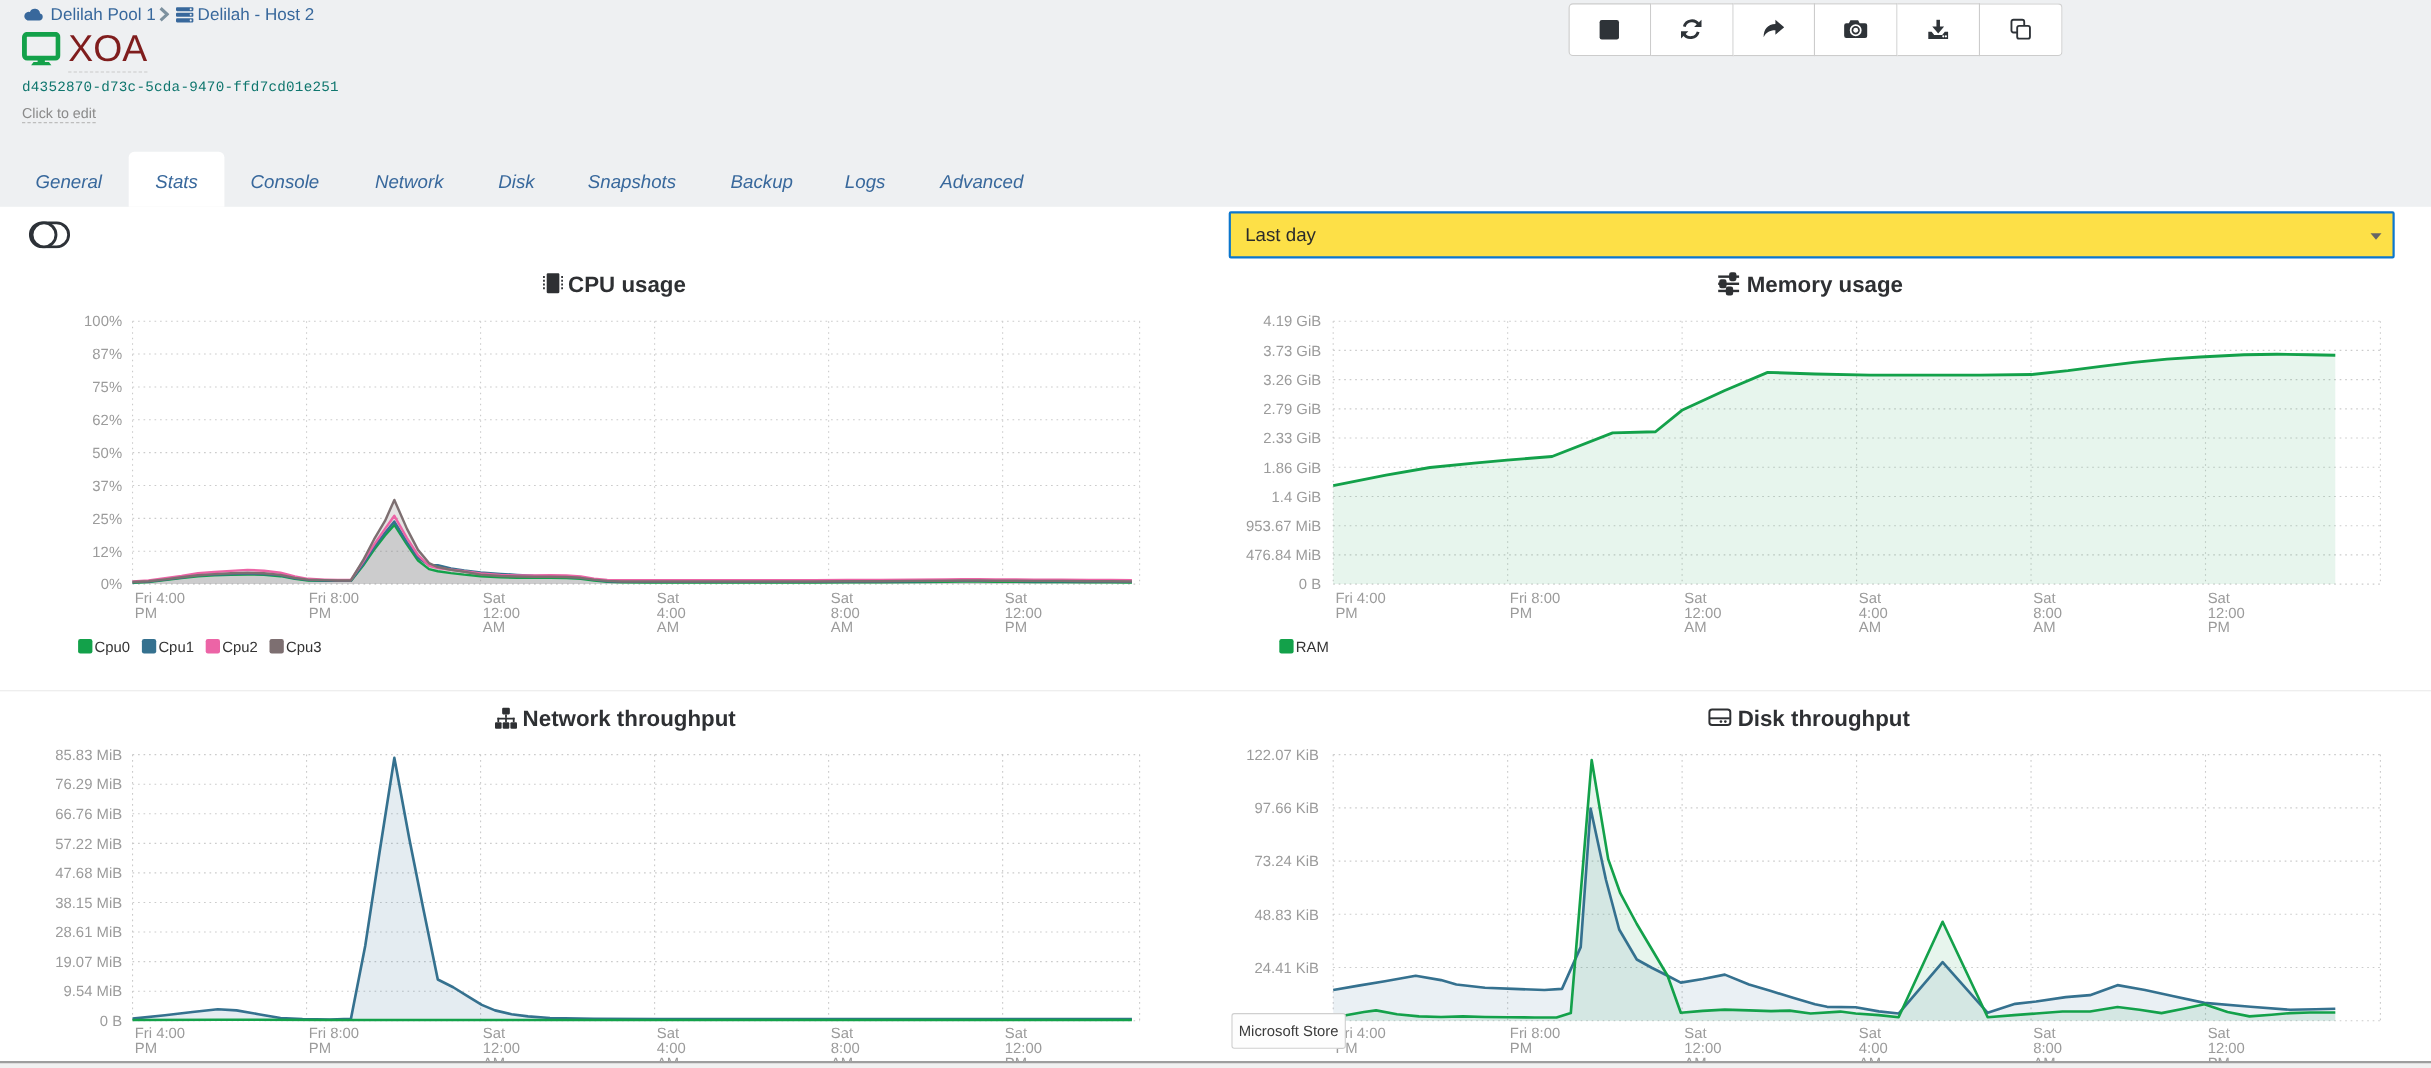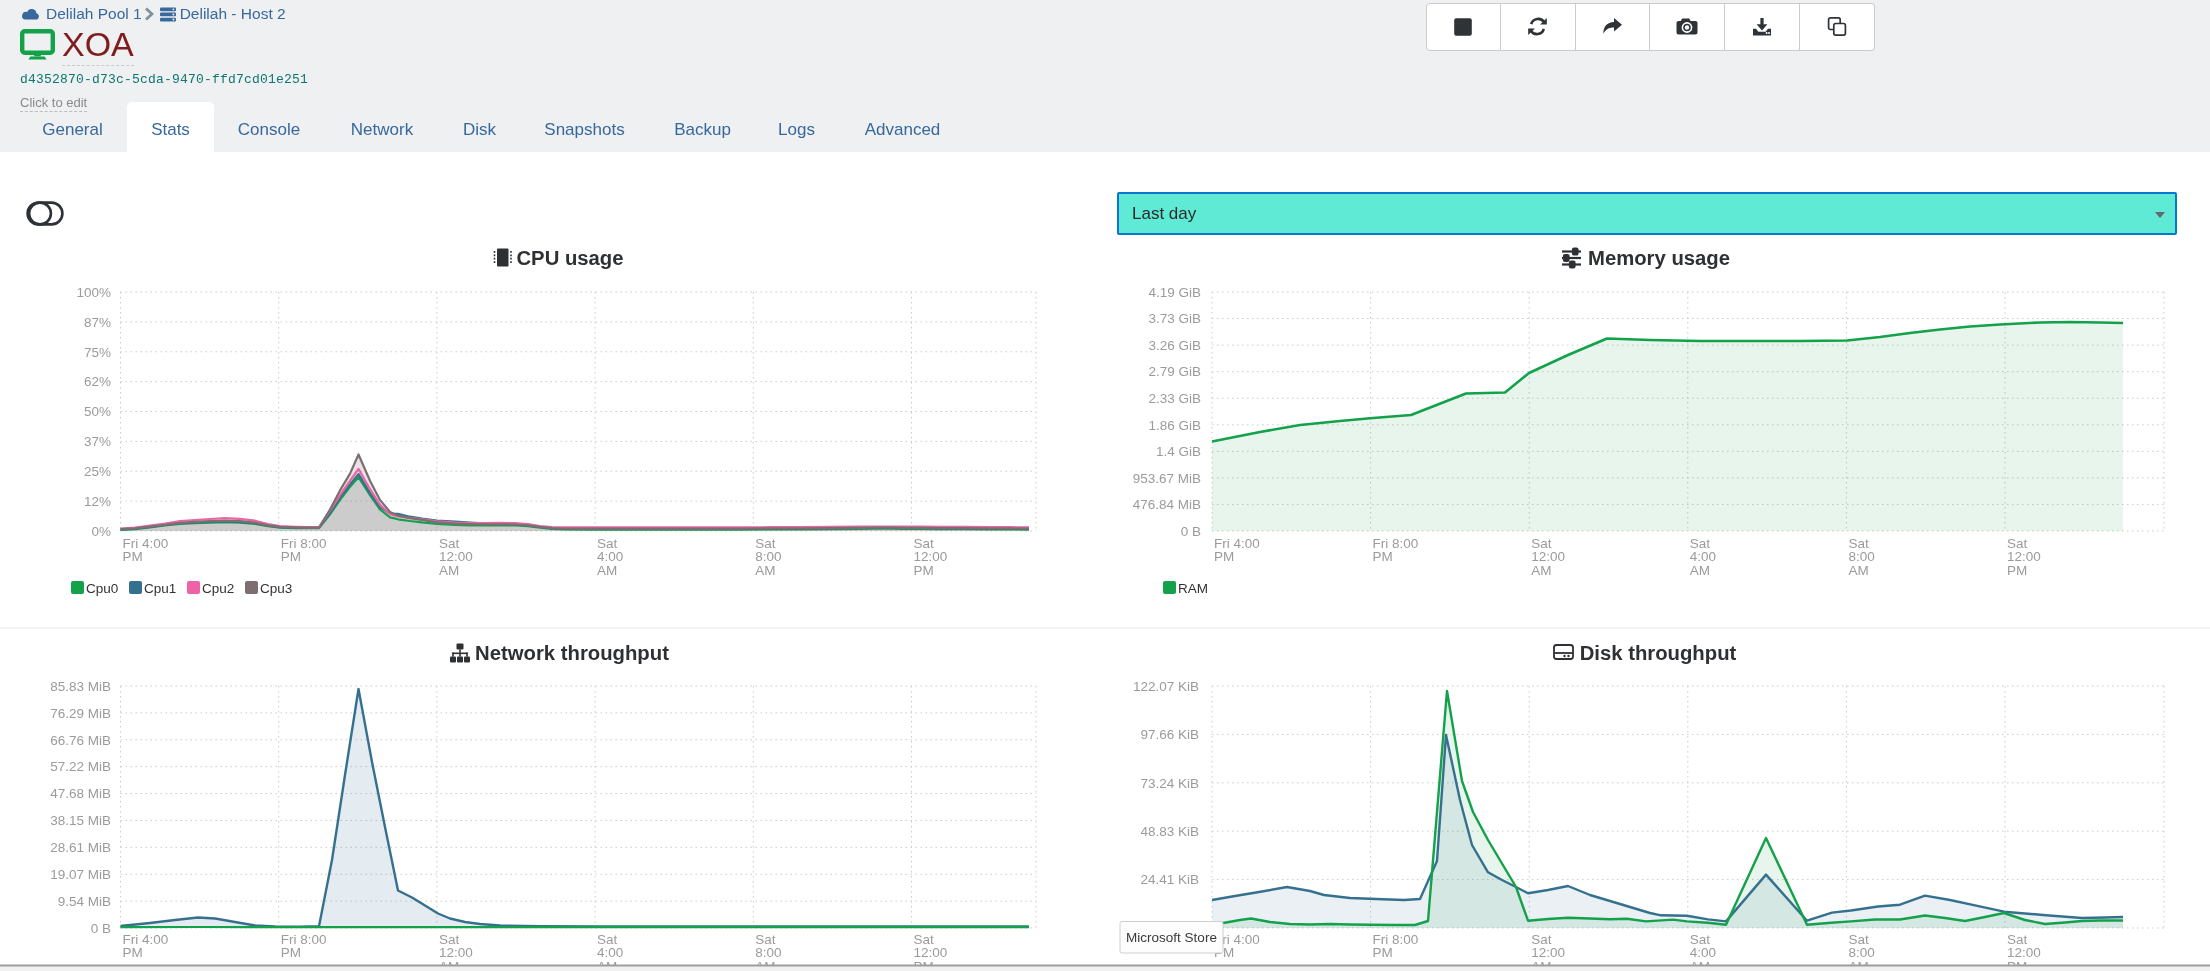--- a/index.html
+++ b/index.html
@@ -1,36 +1,36 @@
 <!DOCTYPE html>
 <html><head><meta charset="utf-8"><style>
 * { margin:0; padding:0; box-sizing:border-box; }
 html,body { width:2210px; height:971px; overflow:hidden; background:#fff;
   font-family:"Liberation Sans", sans-serif; }
-#hdr { position:absolute; left:0; top:0; width:2210px; height:152px; background:#eef0f2; }
+#hdr { position:absolute; left:0; top:0; width:2210px; height:188px; background:#eef0f2; }
 #crumb { position:absolute; left:21px; top:5px; font-size:15.5px; color:#38689c; }
 #crumb svg { vertical-align:-3px; }
 #vmtitle { position:absolute; left:62px; top:25px; font-size:34px; color:#7f1d1d;
   border-bottom:1px dashed #c9c9c9; padding-bottom:2px; line-height:38px;}
 #uuid { position:absolute; left:20px; top:72px; font-family:Liberation Mono, monospace;
   font-size:13px; color:#0f766e; letter-spacing:0.2px;}
 #clickedit { position:absolute; left:20px; top:95px; font-size:13px; color:#8a8a8a;
   border-bottom:1px dashed #bdbdbd; padding-bottom:1px;}
 #toolbar { position:absolute; left:1426px; top:3px; display:flex; }
 #toolbar .btn { width:74.8px; height:47.7px; background:#fff; border:1px solid #ccc;
   border-left:none; display:flex; align-items:center; justify-content:center; }
 #toolbar .btn:first-child { border-left:1px solid #ccc; border-radius:4px 0 0 4px; }
 #toolbar .btn:last-child { border-radius:0 4px 4px 0; }
-#tabs { position:absolute; left:18px; bottom:0; height:50px; white-space:nowrap; }
+#tabs { position:absolute; left:8px; bottom:0; height:50px; white-space:nowrap;font-style:italic; }
 #tabs a { display:inline-block; height:50px; line-height:55px; text-align:center;
   font-size:17px; color:#38689c; text-decoration:none; }
 #tabs a.active { background:#fff; border-radius:5px 5px 0 0; }
 #toggle { position:absolute; left:26px; top:201px; }
 #seldiv { position:absolute; left:1117px; top:192px; width:1060px; height:43px;
-  border:2px solid #0b76cd; border-radius:2px; background:#5eead4; }
+  border:2px solid #0b76cd; border-radius:2px; background:#fde047; }
 #seldiv .txt { position:absolute; left:13px; top:10px; font-size:17px; color:#2b2b2b; }
 #seldiv .car { position:absolute; right:10px; top:18px; width:0; height:0;
   border-left:5.5px solid transparent; border-right:5.5px solid transparent;
   border-top:6px solid #666; }
 #bigsvg { position:absolute; left:0; top:0; }
 </style></head><body>
 <div id="hdr">
   <div id="crumb"><svg width="19" height="14" viewBox="0 0 19 14">
         <path fill="#38689c" d="M15.4 5.2a4.8 4.8 0 0 0-9.2-1.3A3.9 3.9 0 0 0 4 11.6h10.7a3.25 3.25 0 0 0 .7-6.4z"></path>
       </svg><span style="margin-left:6px">Delilah Pool 1</span><svg width="10" height="14" viewBox="0 0 10 14" style="margin-left:2px;vertical-align:-2px">

